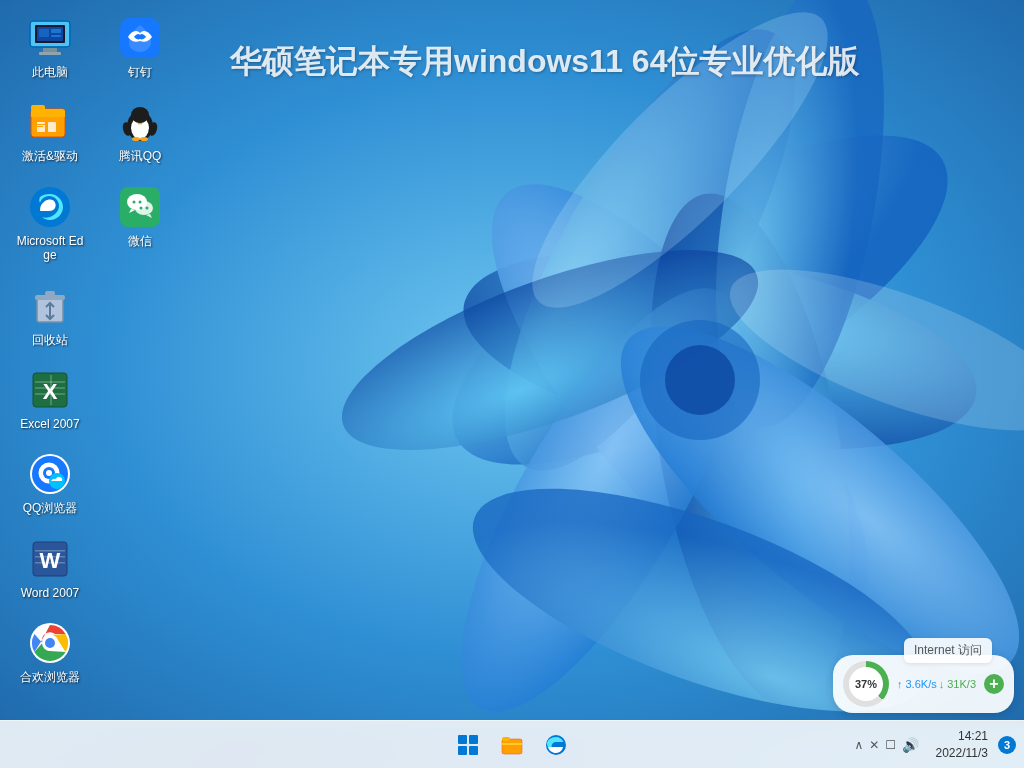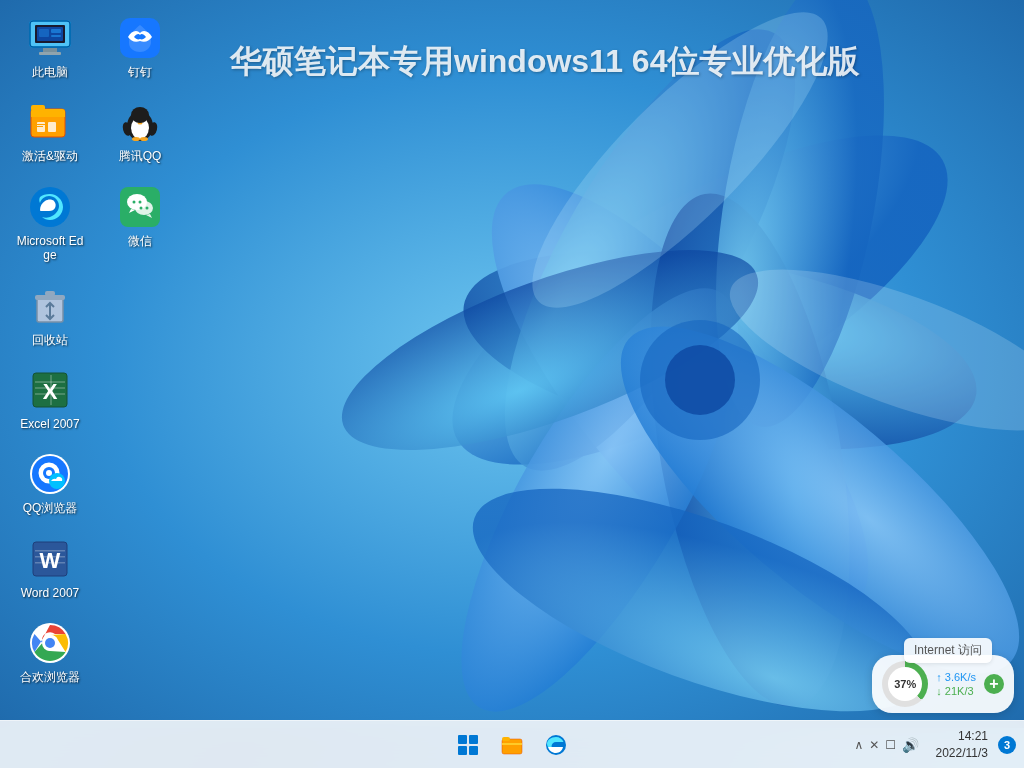--- a/index.html
+++ b/index.html
@@ -191,21 +191,20 @@
       display: flex;
       align-items: center;
       justify-content: center;
       font-size: 11px;
       font-weight: bold;
       color: #333;
     }
 
     .net-speeds {
       display: flex;
-      flex-direction: column;
       gap: 2px;
       font-size: 11px;
       color: #555;
     }
 
     .net-up { color: #2196f3; }
     .net-down { color: #4caf50; }
 
     .net-plus {
       width: 20px;
@@ -503,21 +502,21 @@
   <div class="net-circle">
     <div class="net-circle-inner">37%</div>
   </div>
   <div class="net-speeds">
     <div class="net-up">
       <span>↑ </span>
       <span>3.6K/s</span>
     </div>
     <div class="net-down">
       <span>↓ </span>
-      <span>21K/3</span>
+      <span>31K/3</span>
     </div>
   </div>
   <div class="net-plus">+</div>
 </div>
 
 <div class="taskbar">
 
   <div class="taskbar-left"></div>
 
   <div class="taskbar-center">

